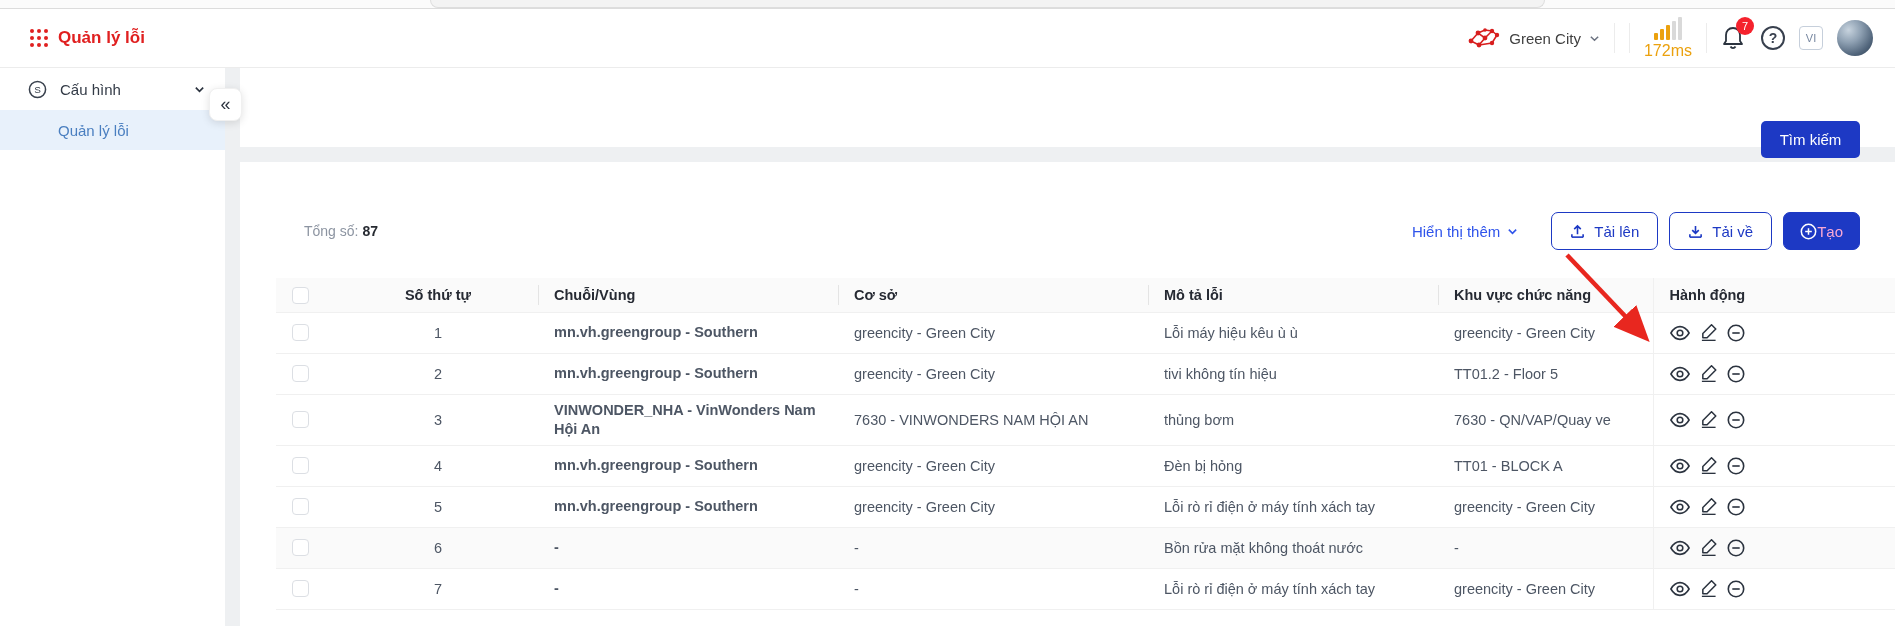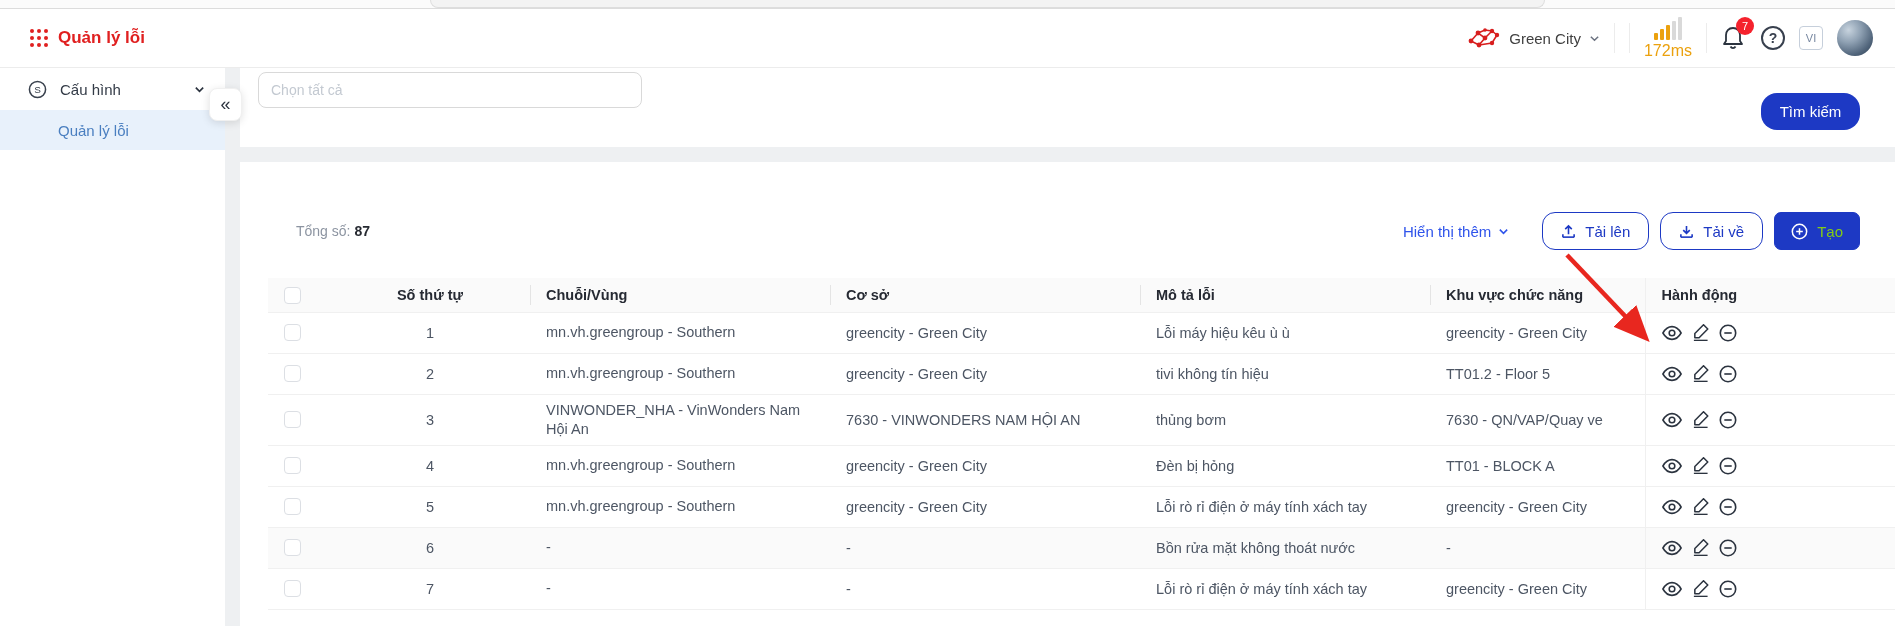--- a/index.html
+++ b/index.html
@@ -58,45 +58,45 @@
   .collapse-btn { position:absolute; top:20px; right:-17px; width:33px; height:33px; background:#fff;
     border:1px solid #f0f0f0; border-radius:8px; box-shadow:0 2px 8px rgba(0,0,0,.12);
     display:flex; align-items:center; justify-content:center; font-size:18px; color:#2b333f;
     cursor:pointer; z-index:20; }
 
   .content { flex:1; display:flex; flex-direction:column; }
   .filter-card { position:relative; margin-left:15px; height:79px; background:#fff; padding:4px 0 0 18px; }
   .field-label { font-size:13px; color:#96a0ad; margin-bottom:4px; }
   .select-box { width:384px; height:36px; border:1px solid #d9d9d9; border-radius:8px; background:#fff;
     display:flex; align-items:center; padding:0 12px; font-size:14px; color:#c3c9d1; cursor:text; }
-  .search-btn { position:absolute; right:35px; top:25px; width:99px; height:37px; background:#1d39c4;
-    color:#fff; font-size:15px; border:none; border-radius:16px; cursor:pointer; }
-
-  .results-card { margin:15px 0 0 15px; background:#fff; flex:1; }
+  .search-btn { position:absolute; right:35px; top:53px; width:99px; height:37px; background:#1d39c4;
+    color:#fff; font-size:15px; border:none; border-radius:5px; cursor:pointer; }
+
+  .results-card { margin:15px 0 0 15px; background:#fff; flex:1;padding-left:8px; }
   .toolbar { margin-top:50px; padding:0 35px 0 56px; height:38px; display:flex; align-items:center; }
   .total { font-size:14px; color:#8c94a1; }
   .total b { color:#262a31; font-weight:700; margin-left:4px; }
   .toolbar-right { margin-left:auto; display:flex; align-items:center; gap:11px; }
   .show-more { display:flex; align-items:center; gap:7px; color:#2f54eb; font-size:15px; margin-right:22px; cursor:pointer; }
   .btn-outline { height:38px; padding:0 18px; background:#fff; border:1px solid #1d39c4; color:#1d39c4;
-    border-radius:13px; font-size:15px; display:flex; align-items:center; gap:9px; cursor:pointer; }
-  .btn-primary { height:38px; padding:0 16px; background:#1d39c4; border:1px solid #1d39c4; color:#84cc16;
     border-radius:7px; font-size:15px; display:flex; align-items:center; gap:9px; cursor:pointer; }
+  .btn-primary { height:38px; padding:0 16px; background:#1d39c4; border:1px solid #1d39c4; color:#f9a8d4;
+    border-radius:7px; font-size:15px; display:flex; align-items:center; cursor:pointer; }
 
   
   table { border-collapse:collapse; width:calc(100% - 28px); margin:28px 0 0 28px; table-layout:fixed; font-size:14.5px; }
   col.c-check{width:62px;} col.c-stt{width:200px;} col.c-chain{width:300px;} col.c-fac{width:310px;}
   col.c-err{width:290px;} col.c-area{width:215px;}
   thead th { background:#fafafa; height:34px; font-weight:700; color:#262a33; text-align:left;
     padding:0 16px; position:relative; border-bottom:1px solid #f0f0f0; }
   thead th.div::before { content:""; position:absolute; left:0; top:7px; width:1px; height:20px; background:#e4e4e4; }
   thead th.c-center, td.c-center { text-align:center; }
   tbody td { height:41px; padding:6px 16px; color:#4d5664; border-bottom:1px solid #f0f0f0; background:#fff;
     overflow:hidden; white-space:nowrap; }
-  tbody td.wrap { white-space:normal; line-height:19px; }
+  tbody td.wrap { white-space:normal; line-height:19px;font-weight:bold; }
   tbody tr.shaded td { background:#fafafa; }
   td.action, th.action { border-left:1px solid #f0f0f0; }
   .checkbox { display:inline-block; width:17px; height:17px; border:1px solid #dcdfe4; border-radius:4px;
     background:#fff; cursor:pointer; vertical-align:middle; }
   .row-actions { display:flex; align-items:center; gap:10px; }
   .icon-btn { background:none; border:none; padding:0; cursor:pointer; display:flex; align-items:center; color:#2b333f; }
 
   .annot { position:absolute; left:0; top:0; pointer-events:none; z-index:50; }
 </style>
 </head>
@@ -201,23 +201,20 @@
     <div class="side-item-active">
       <span>Quản lý lỗi</span>
     </div>
     <div class="collapse-btn">
       <span>«</span>
     </div>
   </aside>
 
   <main class="content">
     <section class="filter-card">
-      <div class="select-box">
-        <span>Chọn tất cả</span>
-      </div>
       <button class="search-btn">Tìm kiếm</button>
     </section>
 
     <section class="results-card">
       <div class="toolbar">
         <span class="total">
           <span>Tổng số:</span><b>87</b>
         </span>
         <div class="toolbar-right">
           <span class="show-more">

